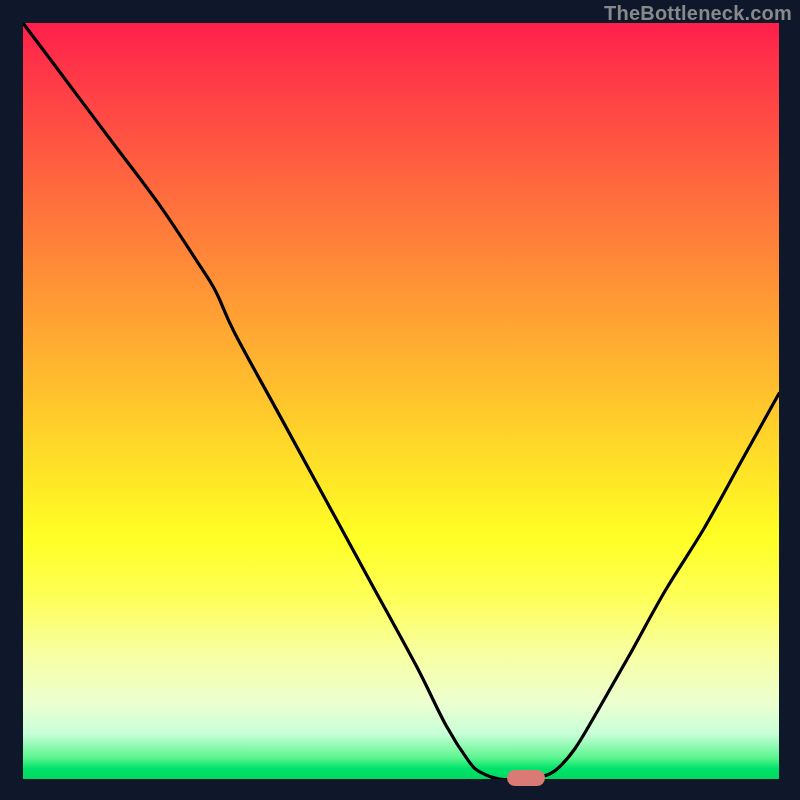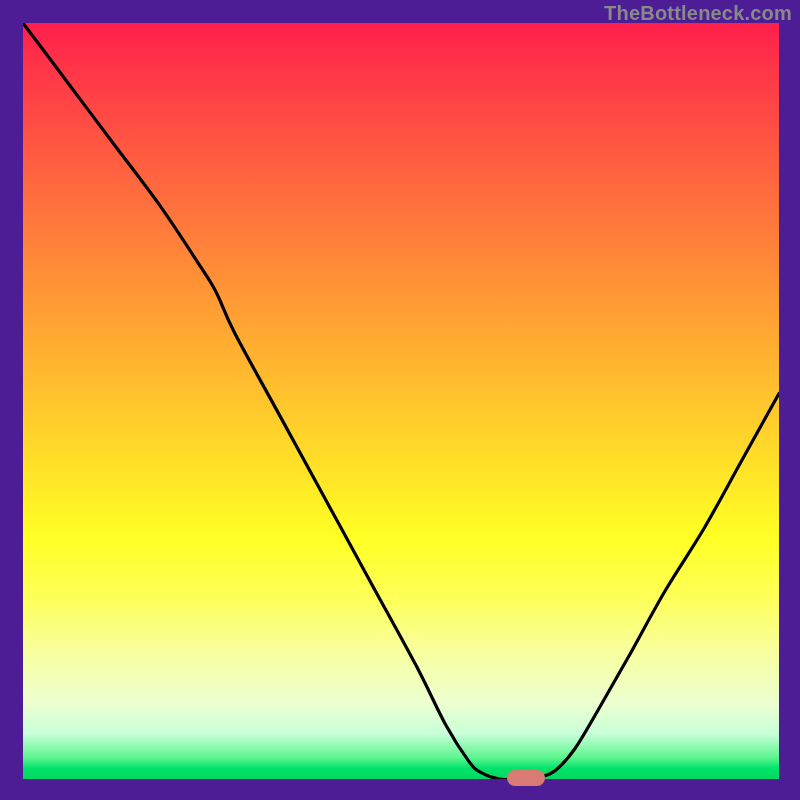--- a/index.html
+++ b/index.html
@@ -9,21 +9,21 @@
     height: 800px;
     background: #000;
     overflow: hidden;
   }
   .frame {
     position: absolute;
     top: 0;
     left: 0;
     width: 800px;
     height: 800px;
-    background: #4c1d95;
+    background: #0f172a;
   }
   .plot-area {
     position: absolute;
     left: 23px;
     top: 23px;
     width: 756px;
     height: 756px;
     background: linear-gradient(to bottom,
       #ff1f4b 0%,
       #ff3548 6%,

